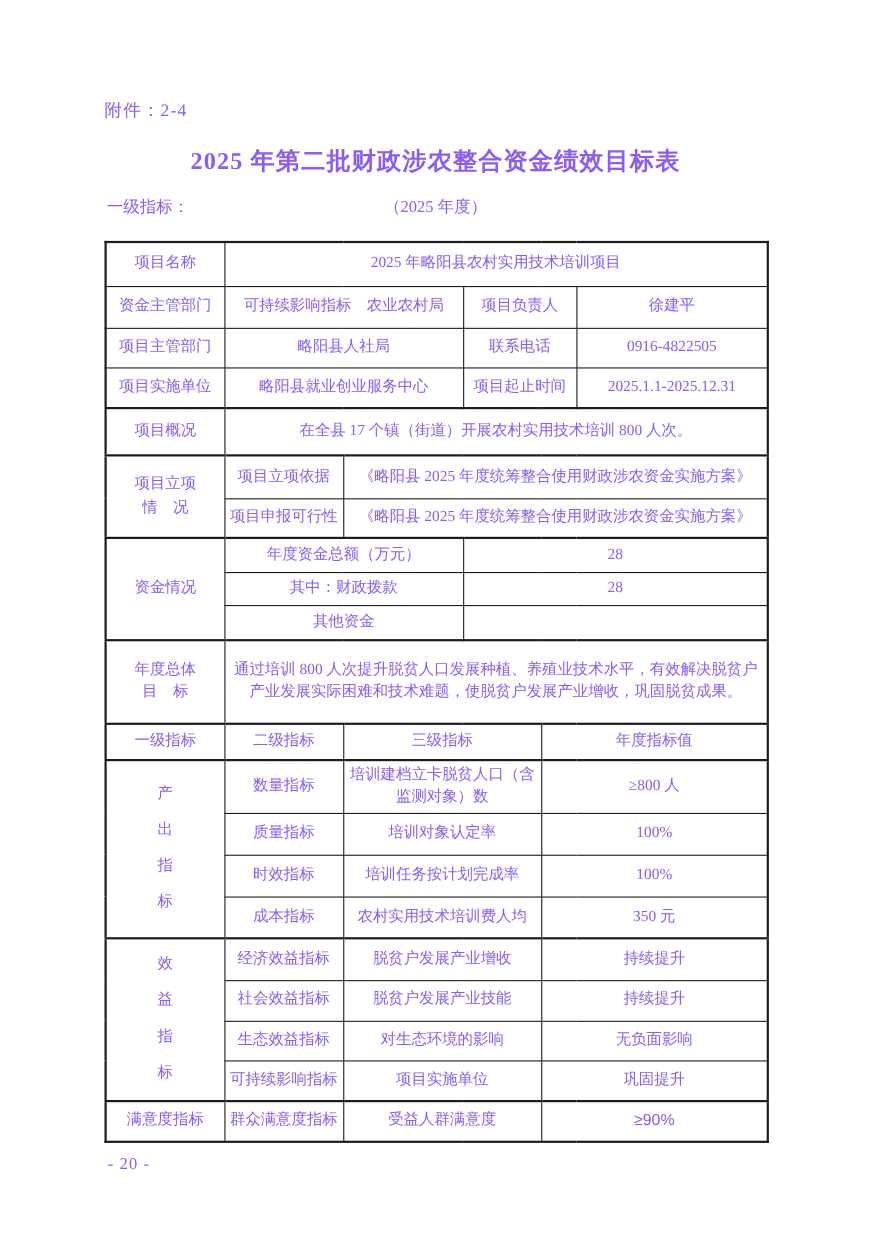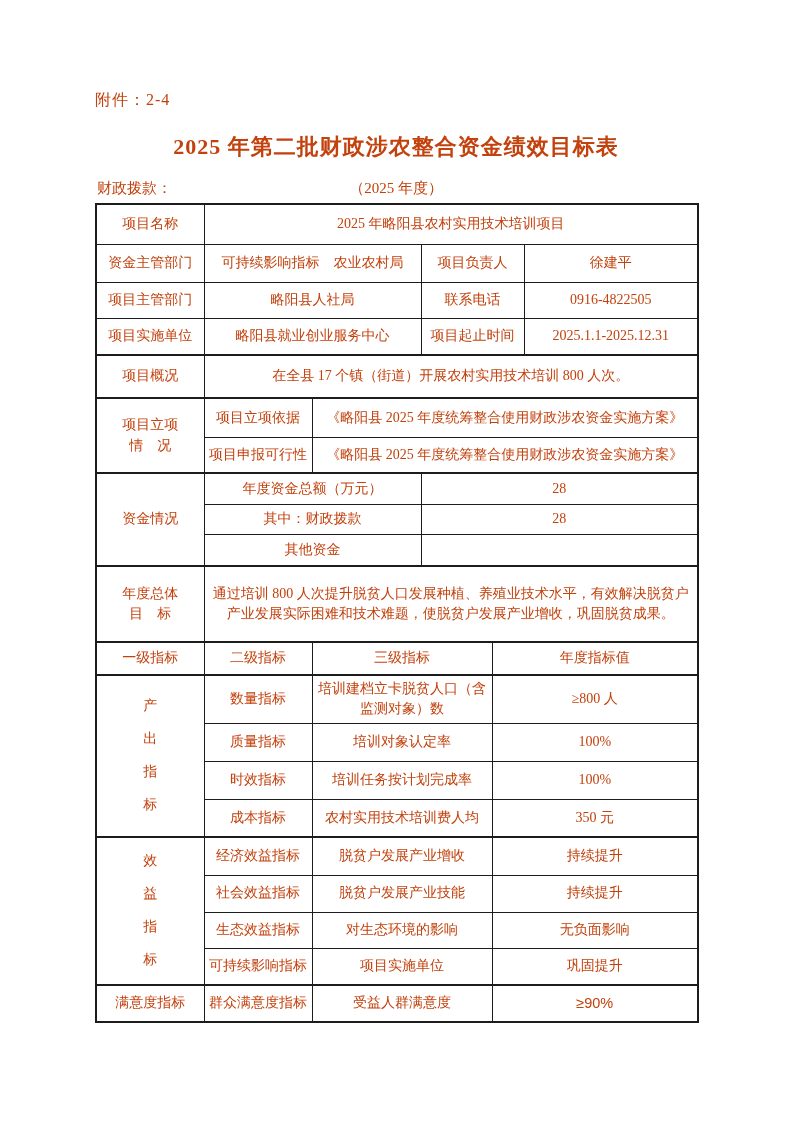--- a/index.html
+++ b/index.html
@@ -1,31 +1,31 @@
 <!DOCTYPE html>
 <html><head>
 <meta charset="utf-8">
 <style>
   html,body{margin:0;padding:0;background:#ffffff;}
   .page{
     width:793px;height:1122px;background:#fff;position:relative;
-    font-family:"Liberation Serif","DejaVu Serif",serif;color:#c2410c;
+    font-family:"Liberation Serif","DejaVu Serif",serif;color:#8b5cf6;
     overflow:hidden;box-sizing:border-box;
     padding:90px 96px 0 95px;
   }
   .attachment{font-size:16px;letter-spacing:1px;}
   .doc-title{
     margin-top:21px;text-align:center;font-size:22px;font-weight:bold;
     letter-spacing:1px;
   }
   .meta-row{position:relative;margin-top:17px;height:20px;font-size:15px;}
   .meta-row .proj-no{position:absolute;left:2px;top:0;}
   .meta-row .year{position:absolute;left:0;right:0;text-align:center;top:0;}
   table.perf{
-    border-collapse:collapse;table-layout:fixed;width:602px;margin-top:4px;
+    border-collapse:collapse;table-layout:fixed;width:602px;margin-top:20px;
     font-size:14px;
   }
   table.perf td{
     border:1px solid #1c1c1c;text-align:center;vertical-align:middle;
     padding:2px 4px;line-height:1.45;overflow:hidden;
   }
   table.perf{border:2px solid #1c1c1c;}
   tr.section td{border-top-width:2px;}
   .preline{white-space:pre-line;line-height:1.9;}
   .vlabel{width:17px;margin:0 auto;word-break:break-all;line-height:2.35;}
@@ -35,21 +35,21 @@
 </head>
 <body>
 
 <div class="page">
 
   <div class="attachment">附件：2-4</div>
 
   <div class="doc-title">2025 年第二批财政涉农整合资金绩效目标表</div>
 
   <div class="meta-row">
-    <span class="proj-no">财政拨款：</span>
+    <span class="proj-no">一级指标：</span>
     <span class="year">（2025 年度）</span>
   </div>
 
   <table class="perf">
     <colgroup>
       <col style="width:108px">
         <col style="width:108px">
         <col style="width:109px">
       <col style="width:71px">
         <col style="width:32px">
@@ -176,14 +176,15 @@
 
       <tr style="height:37px" class="section">
         <td>满意度指标</td>
         <td>群众满意度指标</td>
         <td colspan="2">受益人群满意度</td>
         <td colspan="2" class="sans">≥90%</td>
       </tr>
     </tbody>
   </table>
 
+  <div class="footer-pagenum">- 20 -</div>
 
 </div>
 
 </body></html>

